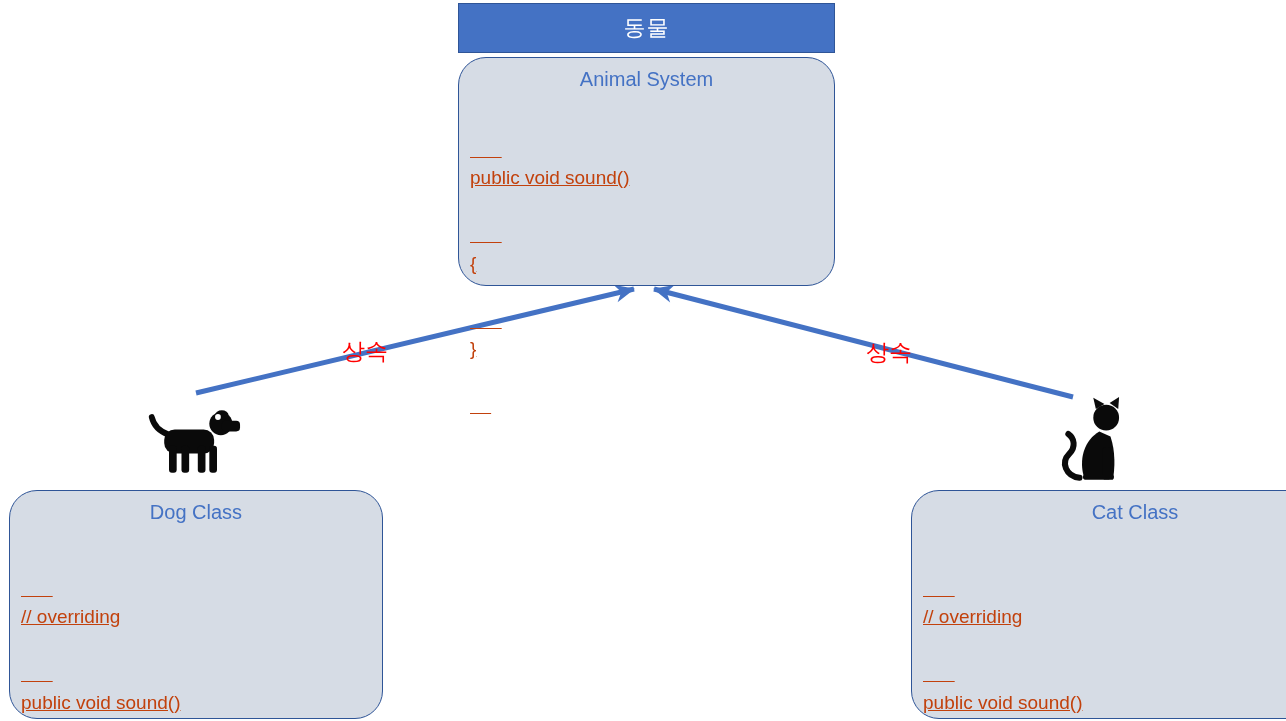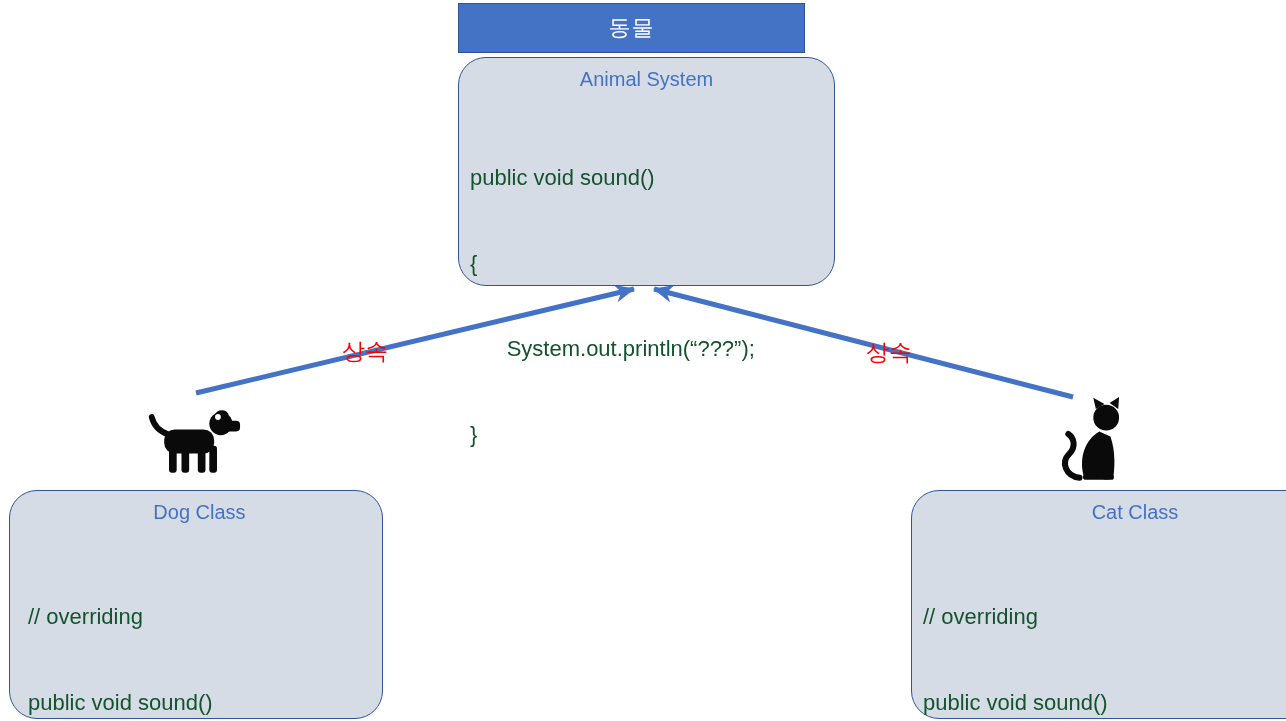--- a/index.html
+++ b/index.html
@@ -2,38 +2,38 @@
 <html><head>
 <meta charset="utf-8">
 <style>
   html,body { margin:0; padding:0; background:#ffffff; }
   .canvas {
     position:relative; width:1286px; height:721px; background:#ffffff;
     font-family:"Liberation Sans","DejaVu Sans",sans-serif; overflow:hidden;
   }
   .arrow-layer { position:absolute; left:0; top:0; width:1286px; height:721px; }
   .header-box {
-    position:absolute; left:458px; top:3px; width:347px; height:50px;
+    position:absolute; left:458px; top:3px; width:377px; height:50px;
     background:#4472C4; border:1px solid #2F5597; box-sizing:border-box;
     display:flex; align-items:center; justify-content:center;
     color:#ffffff; font-size:22px; letter-spacing:1px;
   }
   .class-box {
     position:absolute; background:#D6DCE5; border:1.6px solid #2F5597;
     border-radius:28px; box-sizing:border-box;
   }
   .box-animal { left:458px; top:57px;  width:377px; height:229px; }
-  .box-dog    { left:9px;   top:490px; width:374px; height:229px;padding-left:7px; }
+  .box-dog    { left:9px;   top:490px; width:374px; height:229px; }
   .box-cat    { left:911px; top:490px; width:448px; height:229px; }
   .class-title {
     margin-top:10px; text-align:center; color:#4472C4; font-size:20px;
   }
   .code {
-    margin-top:16px; padding-left:11px; color:#14532d;
-    font-size:22px; line-height:28.5px; white-space:pre;
+    margin-top:16px; padding-left:11px; color:#c2410c;
+    font-size:19px; line-height:28.5px; white-space:pre;text-decoration:underline;
   }
   .box-dog .code, .box-cat .code { margin-top:22px; }
   .inh-label {
     position:absolute; color:#FF0000; font-size:23px; line-height:1;
   }
   .inh-left  { left:342px; top:340px; }
   .inh-right { left:866px; top:341px; }
   .animal-icon { position:absolute; }
   .dog-pos { left:145px; top:407px; }
   .cat-pos { left:1059px; top:397px; }
@@ -55,21 +55,20 @@
 
   <div class="header-box">
     <span>동물</span>
   </div>
 
   <div class="class-box box-animal">
     <div class="class-title">Animal System</div>
     <div class="code">
       <div class="code-line">public void sound()</div>
       <div class="code-line">{</div>
-      <div class="code-line">      System.out.println(“???”);</div>
       <div class="code-line">}</div>
     </div>
   </div>
 
   <div class="inh-label inh-left">상속</div>
   <div class="inh-label inh-right">상속</div>
 
   <svg class="animal-icon dog-pos" width="96" height="68" viewBox="0 0 100 70" xmlns="http://www.w3.org/2000/svg">
     <g fill="#0a0a0a" stroke="none">
       <path d="M24,28 Q10,23 7,10" fill="none" stroke="#0a0a0a" stroke-width="6" stroke-linecap="round"></path>

